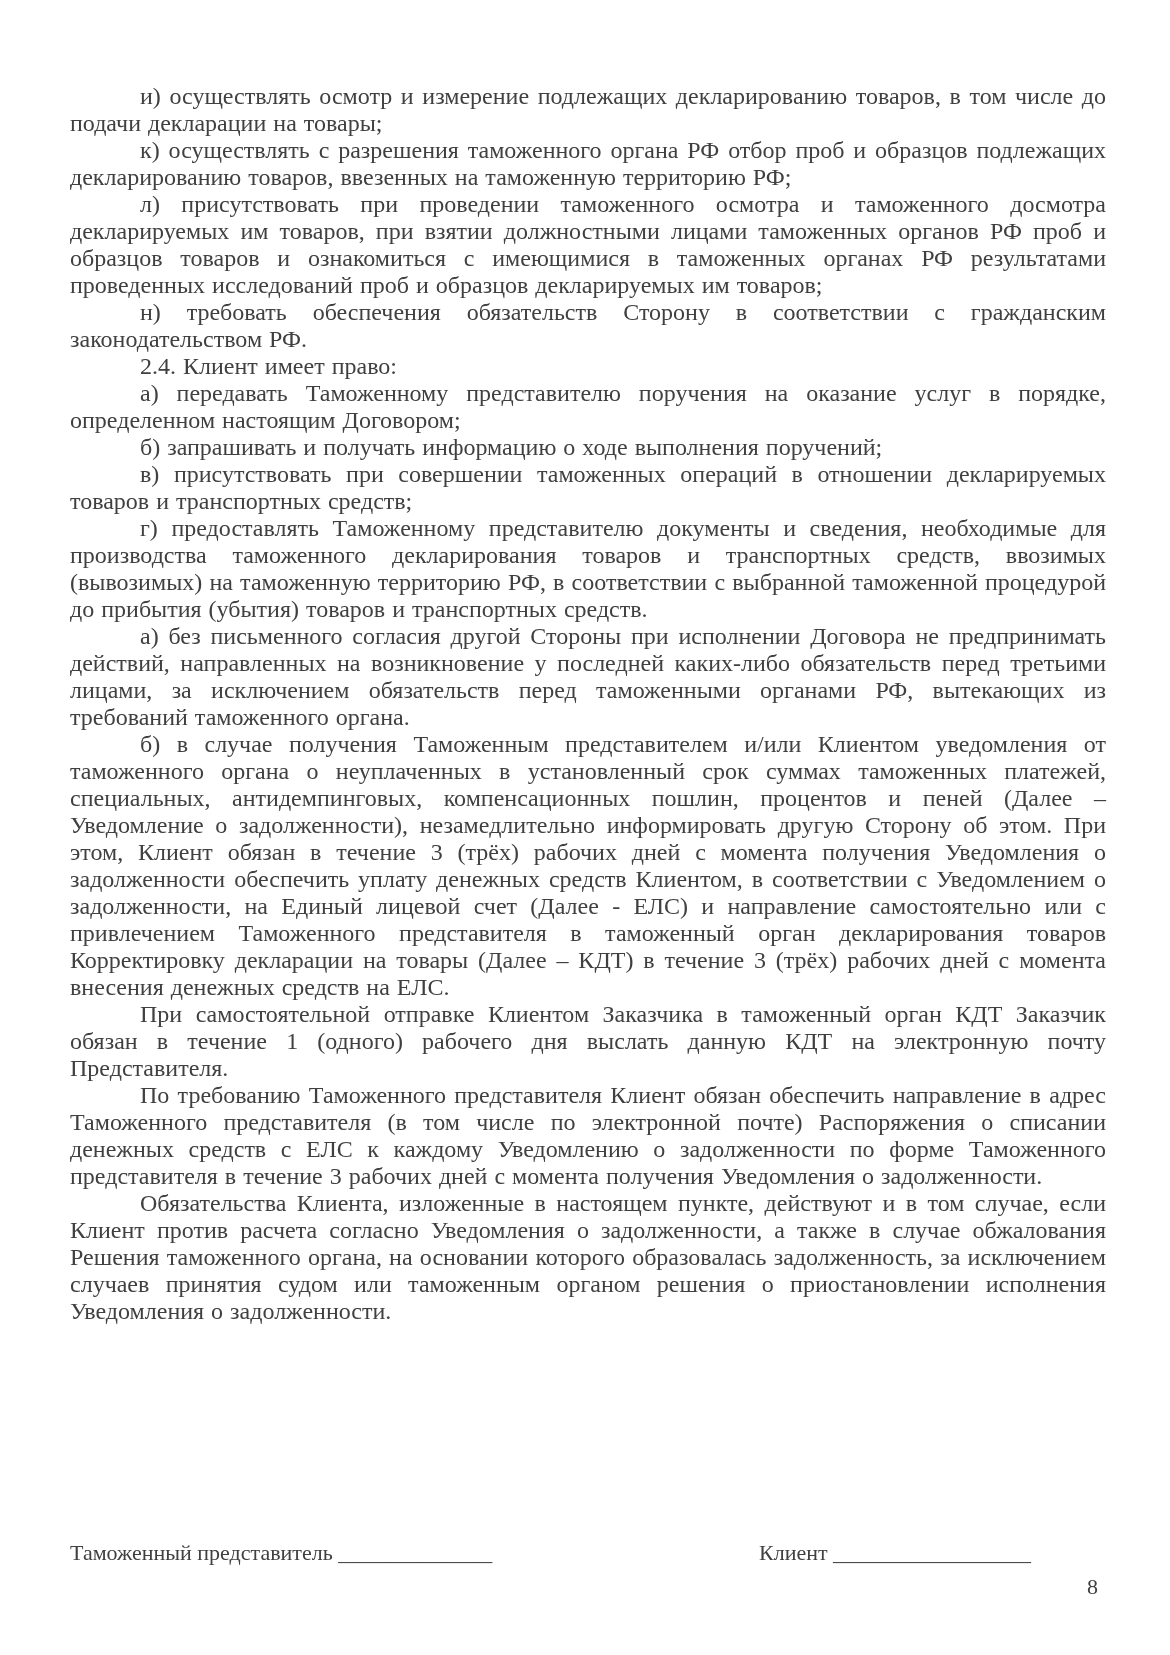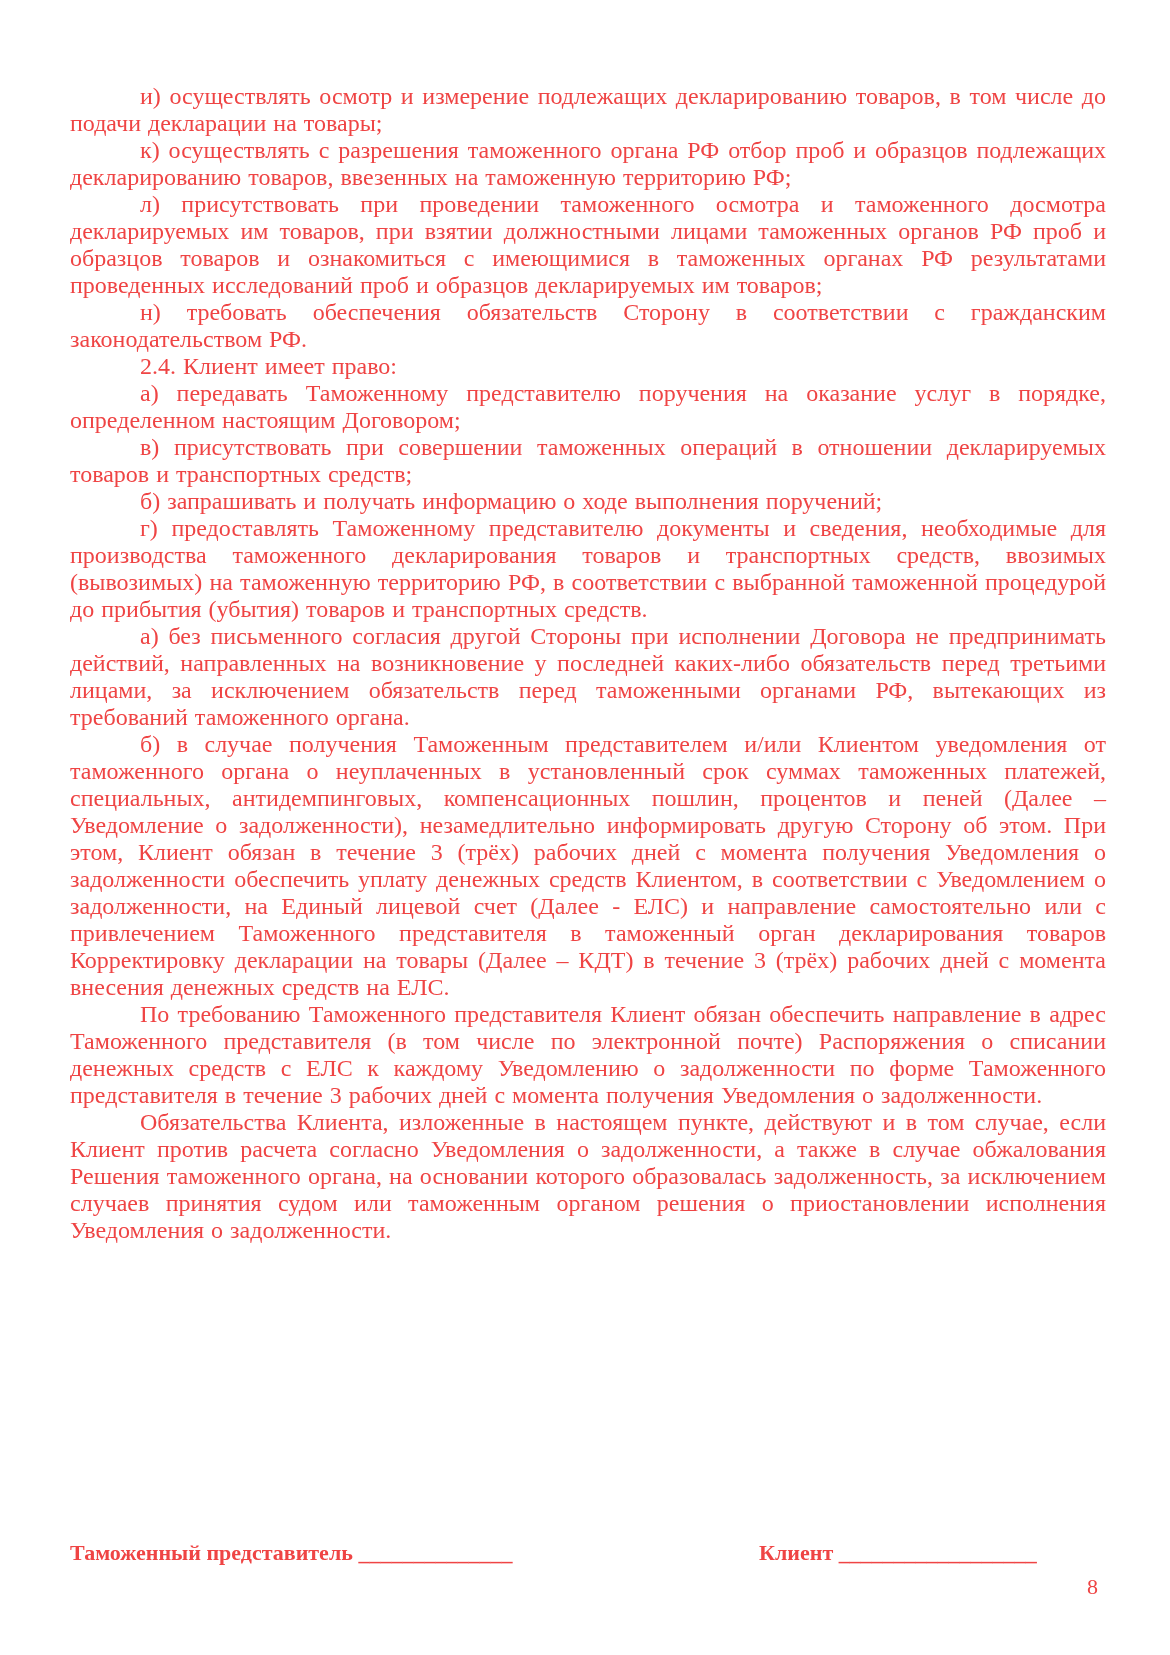--- a/index.html
+++ b/index.html
@@ -5,21 +5,21 @@
   html, body {
     margin: 0;
     padding: 0;
     background: #ffffff;
   }
   .page {
     position: relative;
     width: 1170px;
     height: 1655px;
     background: #ffffff;
-    color: #ef4444;
+    color: #404040;
     font-family: "Liberation Serif", "DejaVu Serif", serif;
     overflow: hidden;
     box-sizing: border-box;
   }
   .body-text {
     position: absolute;
     left: 70px;
     top: 83px;
     width: 1036px;
   }
@@ -33,21 +33,20 @@
   }
   .signature-footer {
     position: absolute;
     left: 70px;
     top: 1540px;
     width: 1036px;
     height: 34px;
     font-size: 22px;
     line-height: 26px;
     white-space: nowrap;
-    font-weight: bold;
   }
   .sig-left {
     position: absolute;
     left: 0;
     top: 0;
   }
   .sig-right {
     position: absolute;
     left: 689px;
     top: 0;
@@ -69,25 +68,26 @@
 <div class="page">
 
   <div class="body-text">
 
   <p>и) осуществлять осмотр и измерение подлежащих декларированию товаров, в том числе до подачи декларации на товары;</p>
       <p>к) осуществлять с разрешения таможенного органа РФ отбор проб и образцов подлежащих декларированию товаров, ввезенных на таможенную территорию РФ;</p>
       <p>л) присутствовать при проведении таможенного осмотра и таможенного досмотра декларируемых им товаров, при взятии должностными лицами таможенных органов РФ проб и образцов товаров и ознакомиться с имеющимися в таможенных органах РФ результатами проведенных исследований проб и образцов декларируемых им товаров;</p>
       <p>н) требовать обеспечения обязательств Сторону в соответствии с гражданским законодательством РФ.</p>
       <p>2.4. Клиент имеет право:</p>
       <p>а) передавать Таможенному представителю поручения на оказание услуг в порядке, определенном настоящим Договором;</p>
+      <p>б) запрашивать и получать информацию о ходе выполнения поручений;</p>
       <p>в) присутствовать при совершении таможенных операций в отношении декларируемых товаров и транспортных средств;</p>
-      <p>б) запрашивать и получать информацию о ходе выполнения поручений;</p>
       <p>г) предоставлять Таможенному представителю документы и сведения, необходимые для производства таможенного декларирования товаров и транспортных средств, ввозимых (вывозимых) на таможенную территорию РФ, в соответствии с выбранной таможенной процедурой до прибытия (убытия) товаров и транспортных средств.</p>
       <p>а) без письменного согласия другой Стороны при исполнении Договора не предпринимать действий, направленных на возникновение у последней каких-либо обязательств перед третьими лицами, за исключением обязательств перед таможенными органами РФ, вытекающих из требований таможенного органа.</p>
       <p>б) в случае получения Таможенным представителем и/или Клиентом уведомления от таможенного органа о неуплаченных в установленный срок суммах таможенных платежей, специальных, антидемпинговых, компенсационных пошлин, процентов и пеней (Далее – Уведомление о задолженности), незамедлительно информировать другую Сторону об этом. При этом, Клиент обязан в течение 3 (трёх) рабочих дней с момента получения Уведомления о задолженности обеспечить уплату денежных средств Клиентом, в соответствии с Уведомлением о задолженности, на Единый лицевой счет (Далее - ЕЛС) и направление самостоятельно или с привлечением Таможенного представителя в таможенный орган декларирования товаров Корректировку декларации на товары (Далее – КДТ) в течение 3 (трёх) рабочих дней с момента внесения денежных средств на ЕЛС.</p>
+      <p>При самостоятельной отправке Клиентом Заказчика в таможенный орган КДТ Заказчик обязан в течение 1 (одного) рабочего дня выслать данную КДТ на электронную почту Представителя.</p>
       <p>По требованию Таможенного представителя Клиент обязан обеспечить направление в адрес Таможенного представителя (в том числе по электронной почте) Распоряжения о списании денежных средств с ЕЛС к каждому Уведомлению о задолженности по форме Таможенного представителя в течение 3 рабочих дней с момента получения Уведомления о задолженности.</p>
       <p>Обязательства Клиента, изложенные в настоящем пункте, действуют и в том случае, если Клиент против расчета согласно Уведомления о задолженности, а также в случае обжалования Решения таможенного органа, на основании которого образовалась задолженность, за исключением случаев принятия судом или таможенным органом решения о приостановлении исполнения Уведомления о задолженности.</p>
     </div>
 
   <div class="signature-footer">
     <div class="sig-left">
       <span>Таможенный представитель</span>
       <span class="sig-line">______________</span>
     </div>
     <div class="sig-right">

